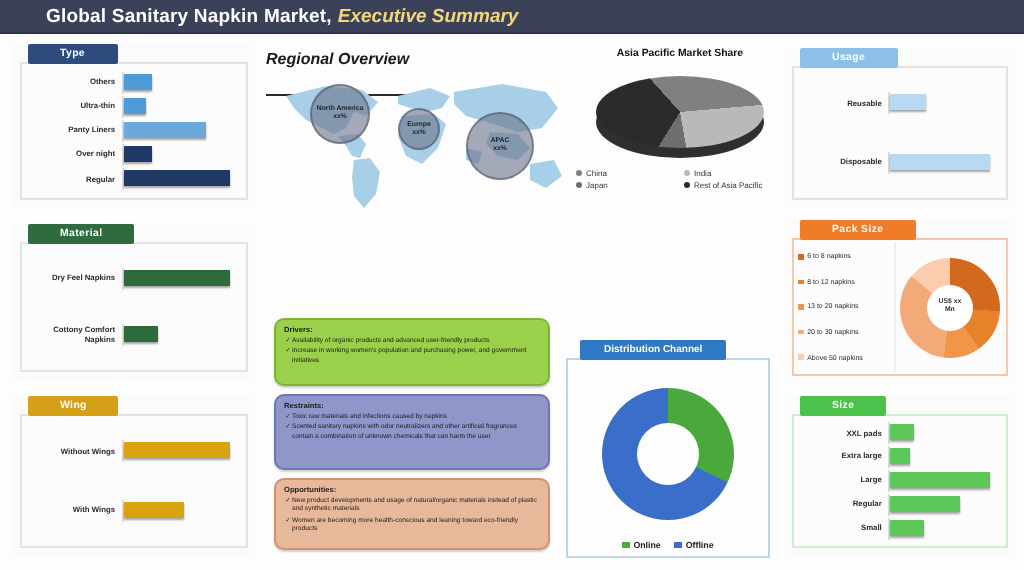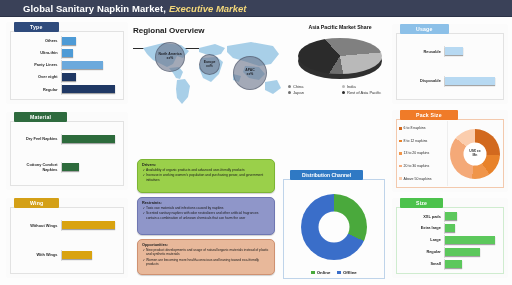--- a/index.html
+++ b/index.html
@@ -43,21 +43,21 @@
     font-size: 3.9px; font-weight: bold; color: #2a2a2a; line-height: 1.15;
   }
   .bar-track { flex: 1; position: relative; height: 100%; border-left: 1px solid #dcdcdc; }
   .bar-fill { position: absolute; left: 0; top: 1px; bottom: 2px;
               box-shadow: 0 1px 1px rgba(0,0,0,.35); }
 
   
   .regional { position: absolute; left: 133px; top: 19px; width: 152px; height: 90px; }
   .section-title {
     font-size: 8px; font-weight: bold; color: #1a1a1a;
-    border-bottom: 1.2px solid #2a2a2a; display: inline-block; padding-bottom: 13px;
+    border-bottom: 1.2px solid #2a2a2a; display: inline-block; padding-bottom: 13px; font-style: italic;
   }
   .map-wrap { position: absolute; left: 0; top: 15px; width: 152px; height: 72px; overflow: hidden; }
   .map-svg { position: absolute; left: 0; top: 0; }
   .bubble {
     position: absolute; border-radius: 50%;
     background: rgba(108,118,140,.62); border: 1px solid rgba(70,78,96,.5);
     display: flex; flex-direction: column; align-items: center; justify-content: center;
     color: #22242b; font-size: 3.4px; font-weight: bold; text-align: center; line-height: 1.15;
   }
 
@@ -135,21 +135,21 @@
     font-size: 3.4px; font-weight: bold; color: #333; line-height: 1.15; text-align: center;
   }
 </style>
 </head>
 <body>
 
 <div class="page">
 
   <div class="header">
     <span class="header-title">Global Sanitary Napkin Market,</span>
-    <span class="header-sub">Executive Market</span>
+    <span class="header-sub">Executive Summary</span>
   </div>
 
   <div class="panel" id="panel-type" style="left:6px; top:22px; width:122px; height:82px;">
     <div class="panel-tab" style="background: rgb(47, 75, 124);">Type</div>
     <div class="panel-body">
         <div class="bars">
           <div class="bar-row">
             <div class="bar-label">Others</div>
             <div class="bar-track">
               <div class="bar-fill" style="width: 23.9547%; background: rgb(78, 155, 214);"></div>

